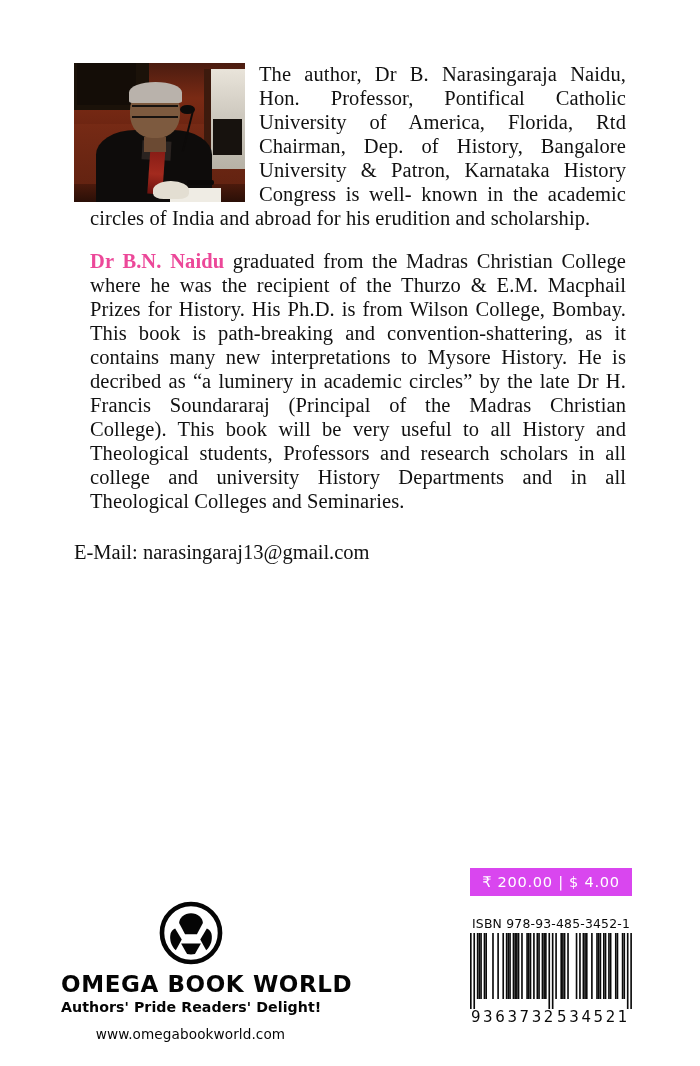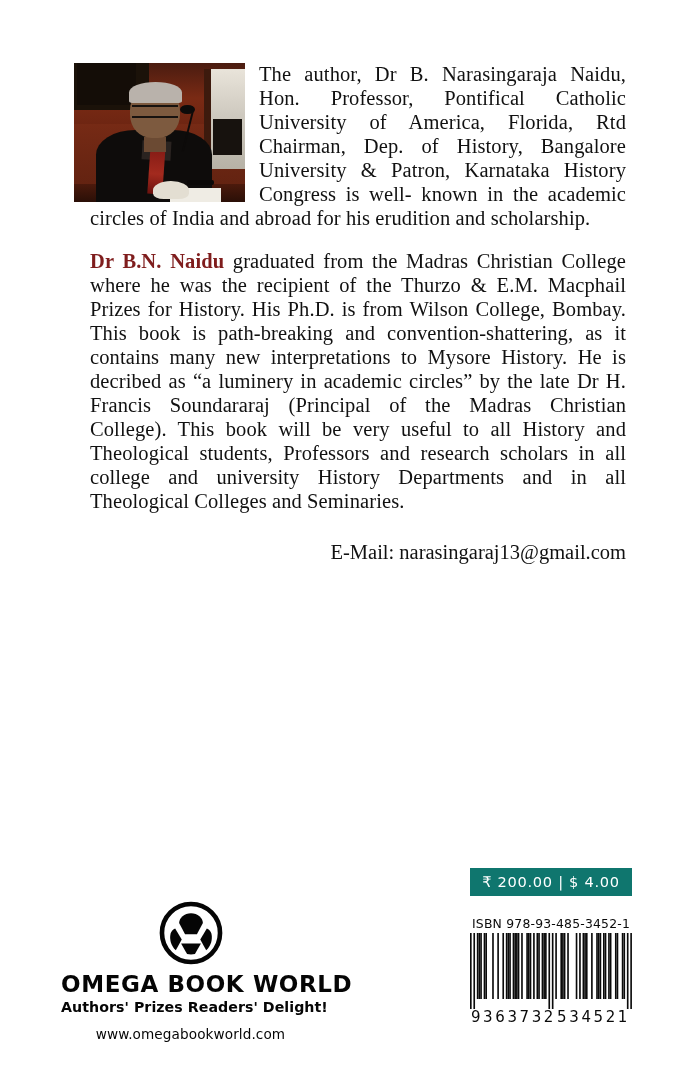--- a/index.html
+++ b/index.html
@@ -126,25 +126,25 @@
   .para {
     text-align: justify;
     text-justify: inter-word;
     font-size: 20.5px;
     line-height: 24px;
     margin: 0 0 19px 16px;
     letter-spacing: .1px;
   }
   .para:last-child { margin-bottom: 0; }
   .lead-name {
-    color: #7f1d1d;
+    color: #ec4899;
     font-weight: 700;
   }
   .email-line {
-    text-align: right;
+    text-align: left;
     font-size: 20.5px;
     line-height: 30.4px;
     margin: 24px 0 0 0;
   }
 
   
   .publisher {
     position: absolute;
     left: 61px;
     top: 900px;
@@ -183,21 +183,21 @@
 
   
   .barcode-block {
     position: absolute;
     left: 470px;
     top: 868px;
     width: 162px;
     font-family: "DejaVu Sans", sans-serif;
   }
   .price-bar {
-    background: #0f766e;
+    background: #d946ef;
     color: #ffffff;
     text-align: center;
     font-size: 14.6px;
     letter-spacing: .7px;
     padding: 5px 0 6px 0;
     width: 100%;
     box-sizing: border-box;
   }
   .isbn-line {
     text-align: center;
@@ -279,21 +279,21 @@
                C 20 47, 23 44, 26 43 Z"></path>
       <path d="M74 43
                C 77 44, 80 47, 81 51
                C 83 60, 80 70, 73 76
                L 64 60
                L 74 43 Z"></path>
       <path d="M35 66 L 65 66 L 56 82 C 52 83, 48 83, 44 82 Z"></path>
     </g>
   </svg>
   <div class="pub-name">OMEGA BOOK WORLD</div>
-  <div class="pub-tagline">Authors' Prizes Readers' Delight!</div>
+  <div class="pub-tagline">Authors' Pride Readers' Delight!</div>
   <div class="pub-site">www.omegabookworld.com</div>
 </div>
 
 <div class="barcode-block">
   <div class="price-bar">₹ 200.00 | $ 4.00</div>
   <div class="isbn-line">ISBN  978-93-485-3452-1</div>
   <svg class="ean" viewBox="0 0 162 76" preserveAspectRatio="none">
     <rect x="0" y="0" width="162" height="76" fill="#ffffff"></rect>
     <g fill="#0a0a0a" id="bars">
         <rect x="0.000" y="0" width="1.637" height="76"></rect>

